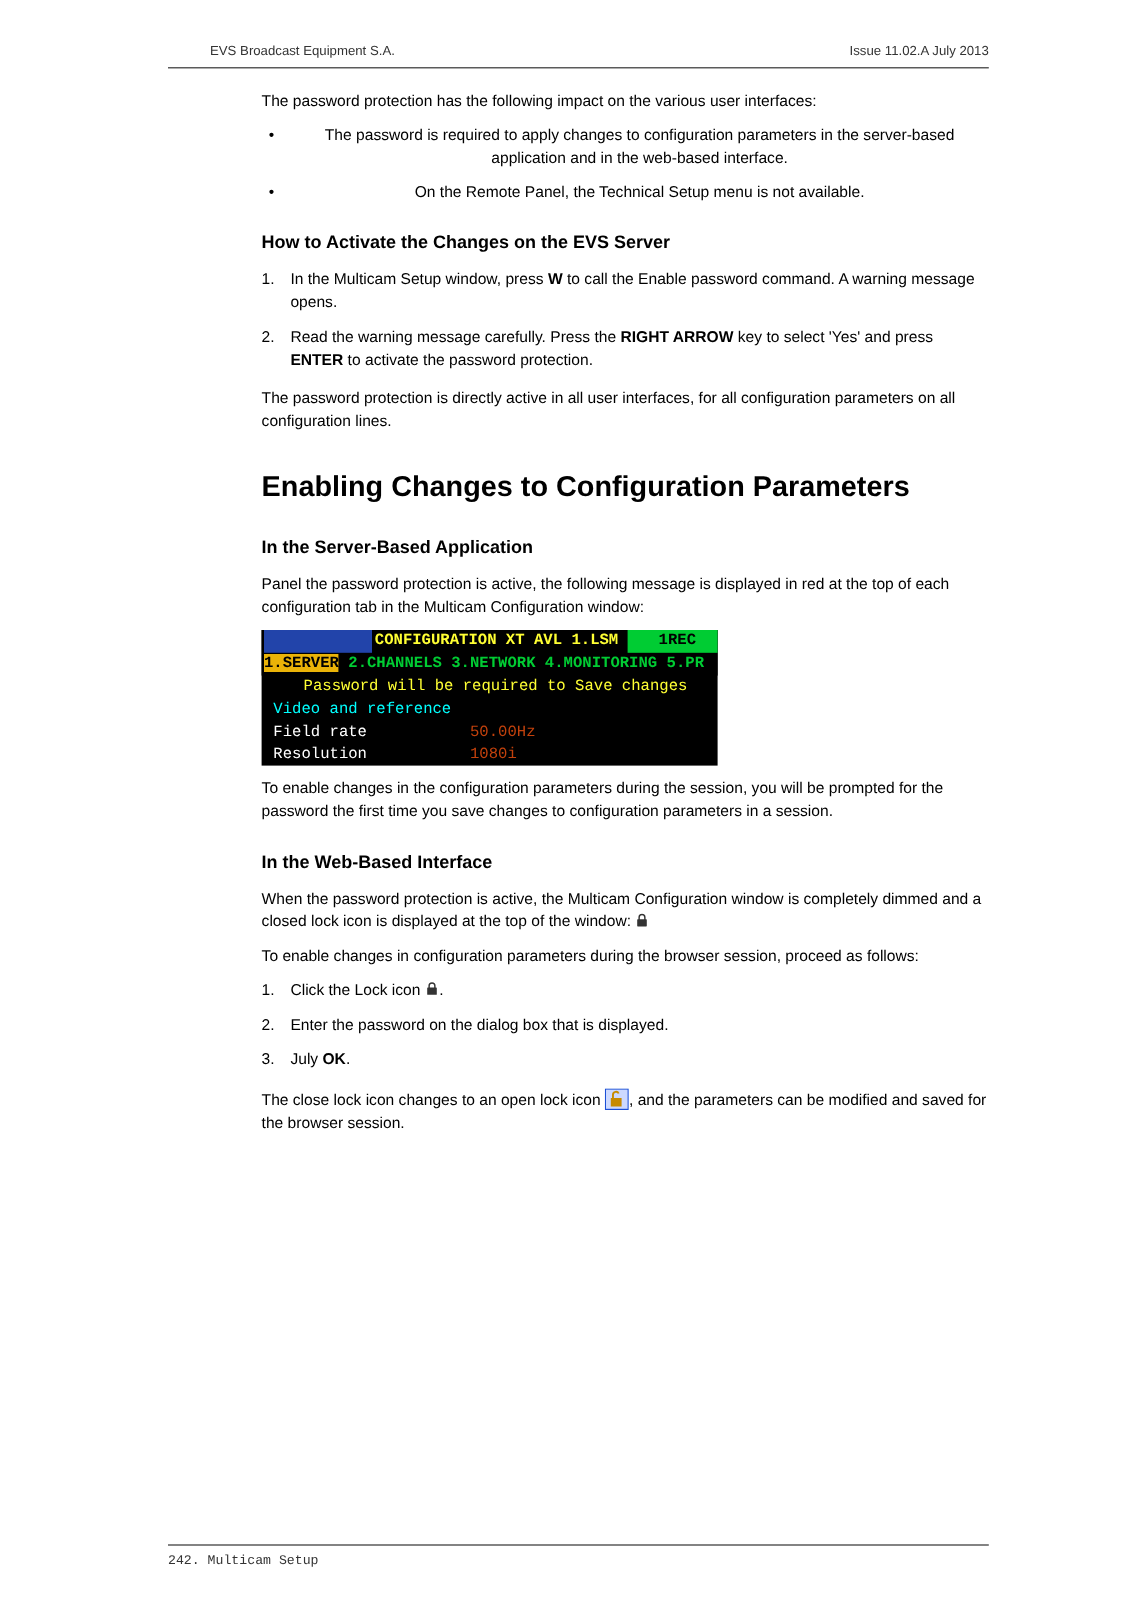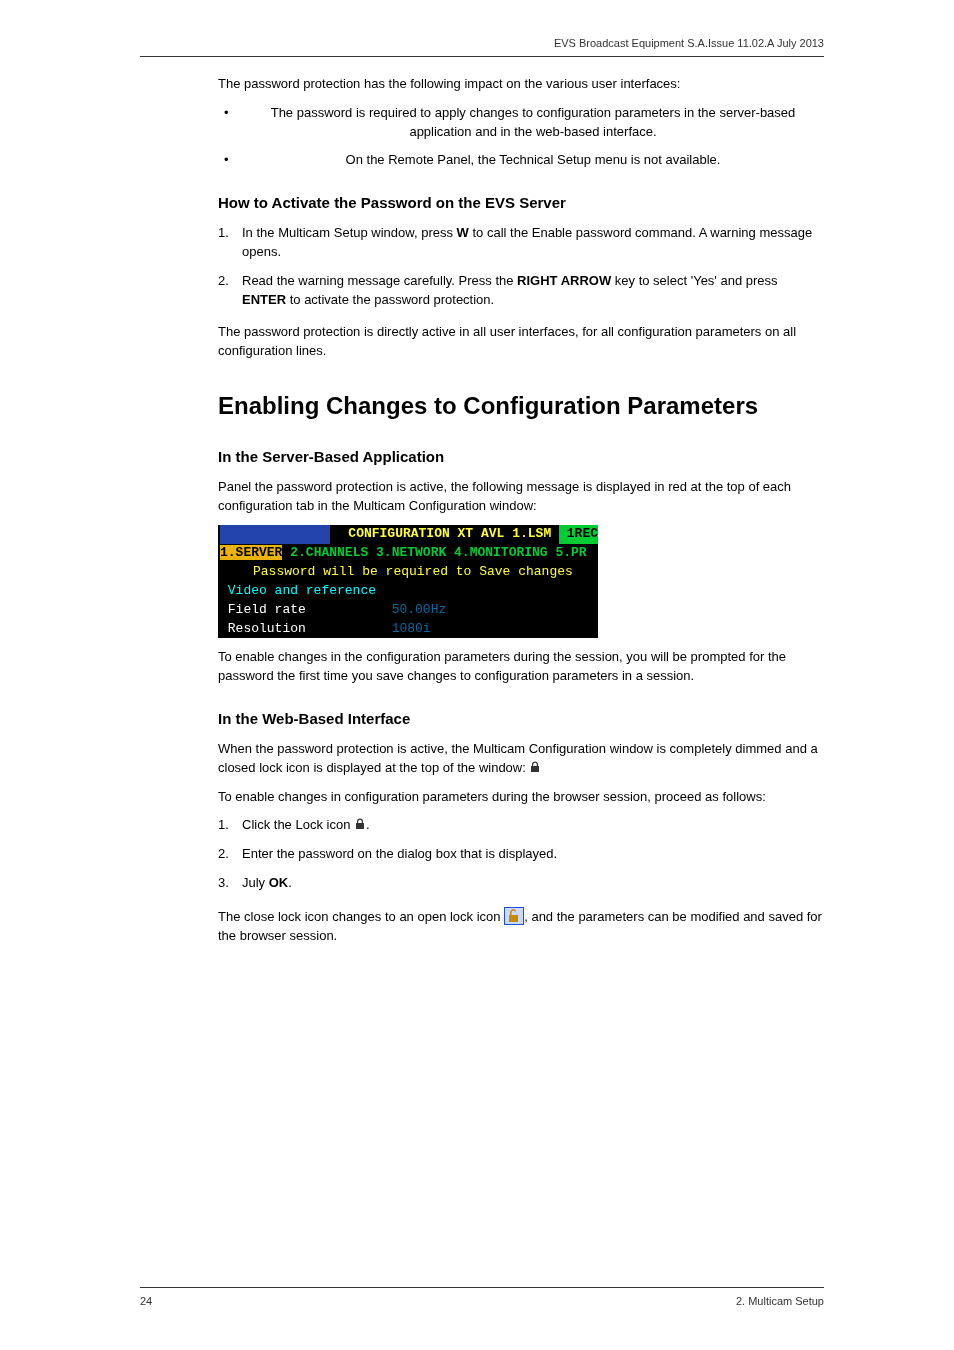--- a/index.html
+++ b/index.html
@@ -21,21 +21,21 @@
     display: flex;
     flex-direction: column;
   }
   .hdr-wrap {
     padding-bottom: 4px;
     border-bottom: 1px solid #333;
     margin-bottom: 18px;
   }
   .hdr {
     display: flex;
-    justify-content: flex-end;
+    justify-content: space-between;
     font-size: 11px;
     color: #333;
     padding-left: 35px;
   }
   .content {
     margin-left: 78px;
     flex: 1;
   }
   p { margin: 0 0 10px 0; }
   ul.bullets {
@@ -91,45 +91,46 @@
     width: 380px;
     margin: 6px 0 10px 0;
   }
   .t-line1 {
     background: #000;
     color: #ffff33;
     display: flex;
     font-weight: bold;
   }
   .t-line1 .blank { background:#2244aa; width: 110px; display:inline-block; }
-  .t-line1 .mid { flex:1; text-align:right; padding-left:2px; }
-  .t-line1 .end { background:#00cc33; color:#000; font-weight:bold; padding:0 0; }
+  .t-line1 .mid { flex:1; text-align:center; padding-left:2px; }
+  .t-line1 .end { background:#00cc33; color:#000; font-weight:bold; padding:0 18px; }
   .t-line2 { background:#000; color:#00cc33; font-weight:bold; }
   .t-line2 .sel { background:#eab308; color:#000; }
   .t-line3 { color:#ffff33;text-align:center; }
   .t-line4 { color:#00ffff; }
   .t-line5, .t-line6 { color:#fff; }
-  .t-line5 .val, .t-line6 .val { color:#0369a1;margin-top:45px; }
+  .t-line5 .val, .t-line6 .val { color:#c2410c;margin-top:45px; }
   .terminal div { padding: 0 0 0 2px; white-space: pre; }
 
   svg.lock-closed { width: 12px; height: 12px; vertical-align: -1px; }
   svg.lock-open-box {
     width: 20px; height: 18px; vertical-align: -4px;
   }
 
   .ftr-wrap {
     border-top: 1px solid #333;
     padding-top: 6px;
     margin-top: 40px;
   }
   .ftr {
     display: flex;
-    justify-content: space-between;
+    justify-content: flex-start;
     font-size: 11px;
     color: #333;
+    font-family: Liberation Mono, monospace;
   }
   b { font-weight: bold; }
 </style>
 </head>
 <body>
 
 <div class="page">
   <div class="hdr-wrap">
     <div class="hdr">
       <span>EVS Broadcast Equipment S.A.</span>
@@ -138,21 +139,21 @@
   </div>
 
   <div class="content">
 
     <p>The password protection has the following impact on the various user interfaces:</p>
     <ul class="bullets">
       <li>The password is required to apply changes to configuration parameters in the server-based application and in the web-based interface.</li>
       <li>On the Remote Panel, the Technical Setup menu is not available.</li>
     </ul>
 
-    <h2 class="sec-h">How to Activate the Password on the EVS Server</h2>
+    <h2 class="sec-h">How to Activate the Changes on the EVS Server</h2>
     <ol class="numbered">
       <li>
         <span>In the Multicam Setup window, press </span><b>W</b><span> to call the Enable password command. A warning message opens.</span>
       </li>
       <li>
         <span>Read the warning message carefully. Press the </span><b>RIGHT ARROW</b><span> key to select 'Yes' and press </span><b>ENTER</b><span> to activate the password protection.</span>
       </li>
     </ol>
     <p>The password protection is directly active in all user interfaces, for all configuration parameters on all configuration lines.</p>
 

